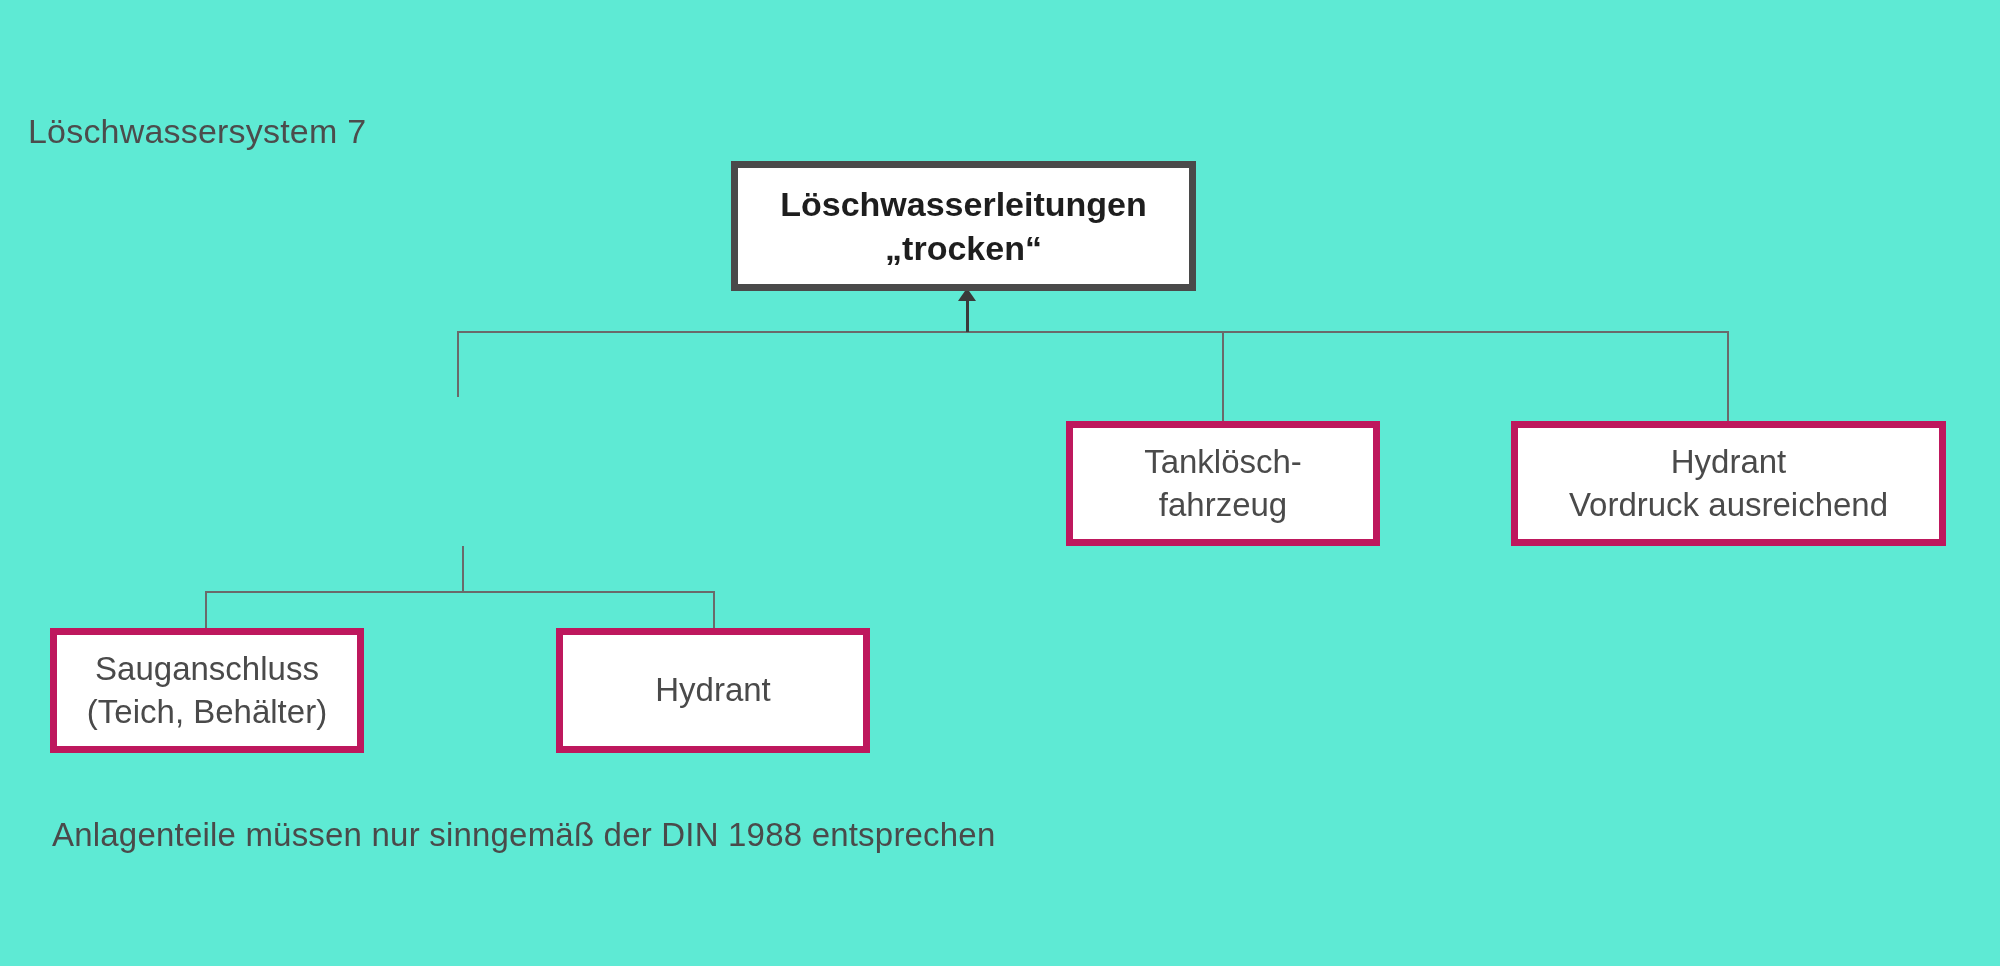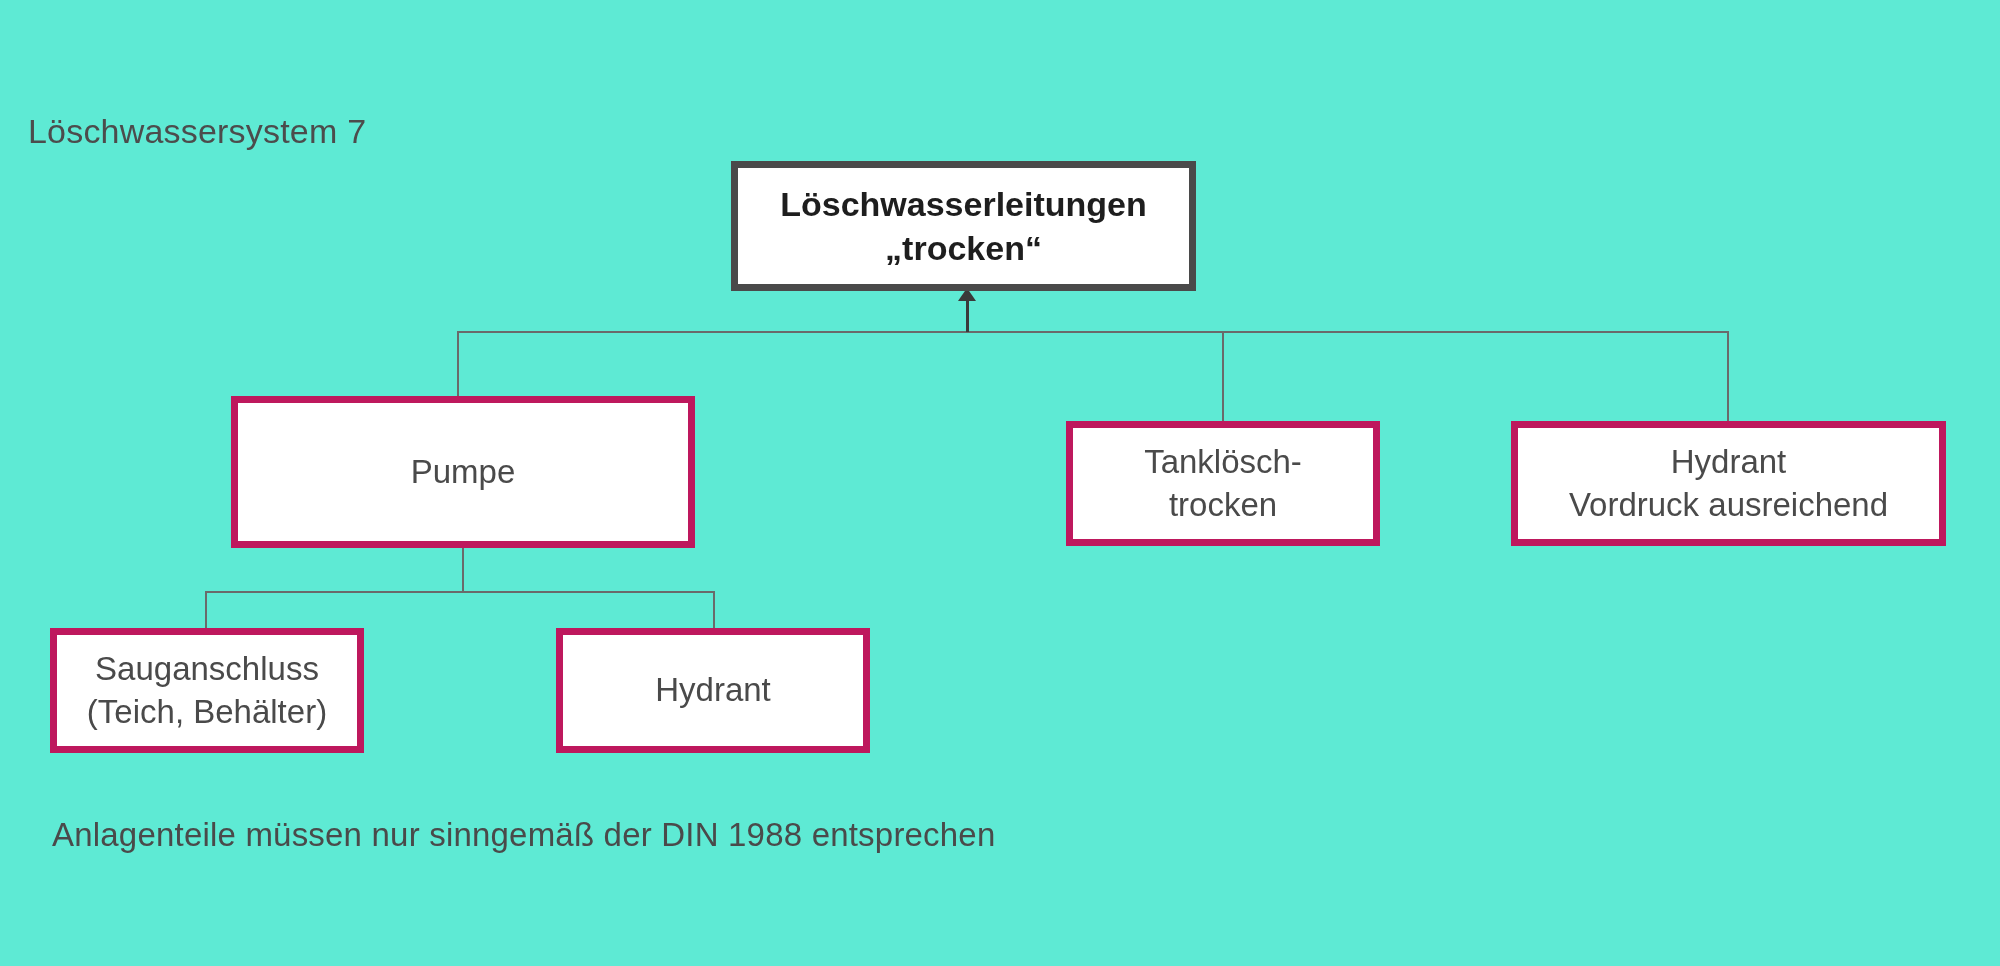--- a/index.html
+++ b/index.html
@@ -110,27 +110,24 @@
   <div class="v-line" style="left:462px; top:546px; height:46px;"></div>
   <div class="h-line" style="left:205px; top:591px; width:509px;"></div>
   <div class="v-line" style="left:205px; top:591px; height:38px;"></div>
   <div class="v-line" style="left:713px; top:591px; height:38px;"></div>
 
   <div class="node root" style="left:731px; top:161px; width:465px; height:130px;">
     <span class="node-text">Löschwasserleitungen
 „trocken“</span>
   </div>
 
-  <div class="node" style="left:231px; top:396px; width:464px; height:152px;">
-    <span class="node-text">Pumpe</span>
-  </div>
 
   <div class="node" style="left:1066px; top:421px; width:314px; height:125px;">
     <span class="node-text">Tanklösch-
-trocken</span>
+fahrzeug</span>
   </div>
 
   <div class="node" style="left:1511px; top:421px; width:435px; height:125px;">
     <span class="node-text">Hydrant
 Vordruck ausreichend</span>
   </div>
 
   <div class="node" style="left:50px; top:628px; width:314px; height:125px;">
     <span class="node-text">Sauganschluss
 (Teich, Behälter)</span>

